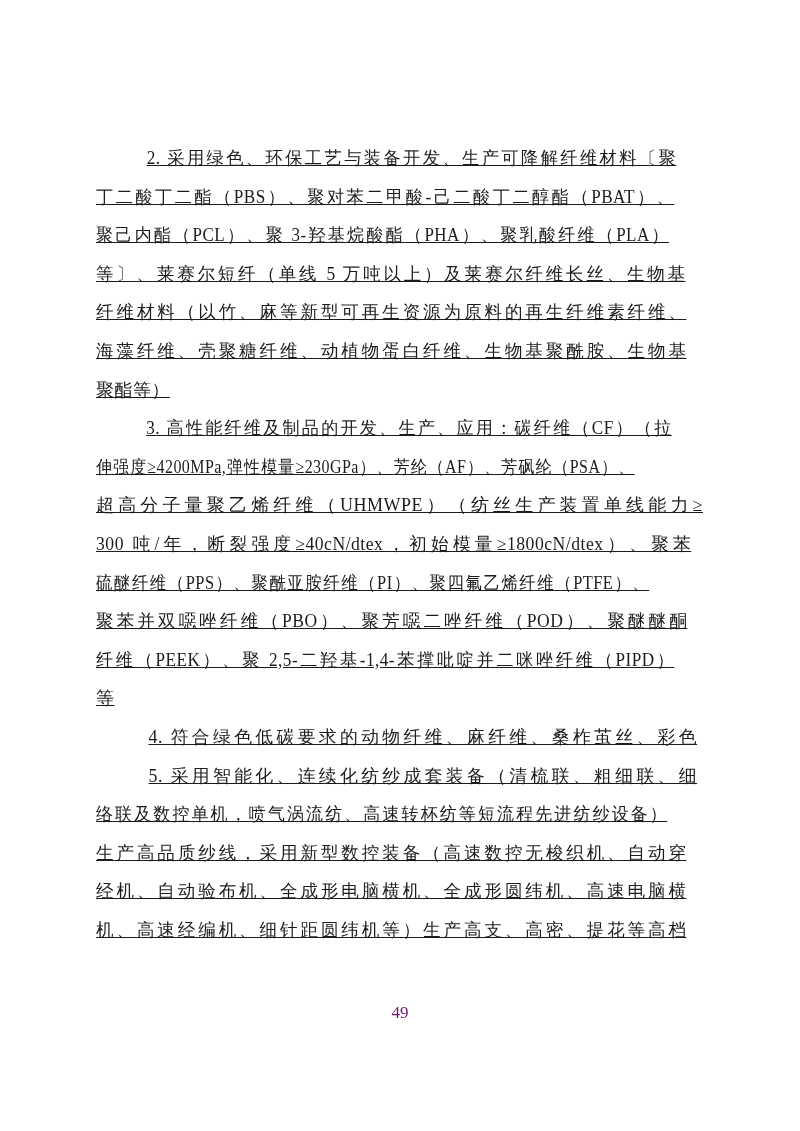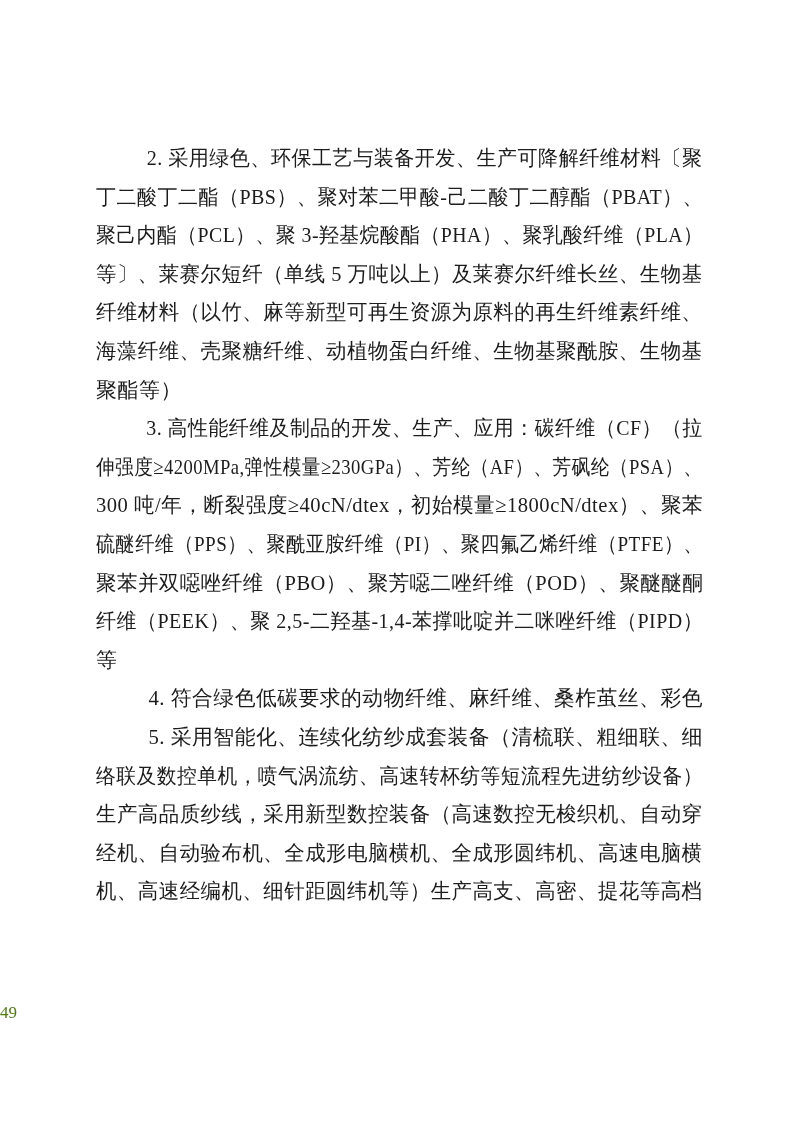--- a/index.html
+++ b/index.html
@@ -18,22 +18,23 @@
   .page {
     position: absolute;
     inset: 0;
     background: #ffffff;
   }
   .text-block {
     position: absolute;
     left: 96px;
     top: 139px;
     width: 607px;
-    font-size: 21px;
+    font-size: 18px;
     letter-spacing: 0.5px;
+    text-decoration: underline;
   }
   .line {
     height: 38.6px;
     line-height: 38.6px;
     white-space: nowrap;
     overflow: visible;
   }
   .line.full {
     text-align: justify;
     text-align-last: justify;
@@ -44,41 +45,42 @@
     text-align-last: left;
   }
   .line.indent {
     padding-left: 53px;
   }
   .page-number {
     position: absolute;
     top: 1001px;
     left: 0;
     width: 100%;
-    text-align: left;
+    text-align: center;
     font-size: 17px;
     line-height: 24px;
-    color: #4d7c0f;
+    color: #701a75;
   }
 </style>
 </head>
 <body>
 
 <div class="page">
 
   <div class="text-block">
     <div class="line full indent" style="transform: scaleX(0.955906); transform-origin: 0px 50%;">2. 采用绿色、环保工艺与装备开发、生产可降解纤维材料〔聚</div>
     <div class="line full" style="transform: scaleX(0.952904); transform-origin: 0px 50%;">丁二酸丁二酯（PBS）、聚对苯二甲酸-己二酸丁二醇酯（PBAT）、</div>
     <div class="line full" style="transform: scaleX(0.944012); transform-origin: 0px 50%;">聚己内酯（PCL）、聚 3-羟基烷酸酯（PHA）、聚乳酸纤维（PLA）</div>
     <div class="line full" style="transform: scaleX(0.9712); transform-origin: 0px 50%;">等〕、莱赛尔短纤（单线 5 万吨以上）及莱赛尔纤维长丝、生物基</div>
     <div class="line full" style="transform: scaleX(0.972756); transform-origin: 0px 50%;">纤维材料（以竹、麻等新型可再生资源为原料的再生纤维素纤维、</div>
     <div class="line full" style="transform: scaleX(0.972756); transform-origin: 0px 50%;">海藻纤维、壳聚糖纤维、动植物蛋白纤维、生物基聚酰胺、生物基</div>
     <div class="line short">聚酯等）</div>
     <div class="line full indent" style="transform: scaleX(0.948438); transform-origin: 0px 50%;">3. 高性能纤维及制品的开发、生产、应用：碳纤维（CF）（拉</div>
     <div class="line full" style="transform: scaleX(0.887427); transform-origin: 0px 50%;">伸强度≥4200MPa,弹性模量≥230GPa）、芳纶（AF）、芳砜纶（PSA）、</div>
+    <div class="line full">超高分子量聚乙烯纤维（UHMWPE）（纺丝生产装置单线能力≥</div>
     <div class="line full" style="transform: scaleX(0.980614); transform-origin: 0px 50%;">300 吨/年，断裂强度≥40cN/dtex，初始模量≥1800cN/dtex）、聚苯</div>
     <div class="line full" style="transform: scaleX(0.911411); transform-origin: 0px 50%;">硫醚纤维（PPS）、聚酰亚胺纤维（PI）、聚四氟乙烯纤维（PTFE）、</div>
     <div class="line full" style="transform: scaleX(0.974318); transform-origin: 0px 50%;">聚苯并双噁唑纤维（PBO）、聚芳噁二唑纤维（POD）、聚醚醚酮</div>
     <div class="line full" style="transform: scaleX(0.952904); transform-origin: 0px 50%;">纤维（PEEK）、聚 2,5-二羟基-1,4-苯撑吡啶并二咪唑纤维（PIPD）</div>
     <div class="line short">等</div>
     <div class="line full indent" style="transform: scaleX(0.990212); transform-origin: 0px 50%;">4. 符合绿色低碳要求的动物纤维、麻纤维、桑柞茧丝、彩色</div>
     <div class="line full indent" style="transform: scaleX(0.990212); transform-origin: 0px 50%;">5. 采用智能化、连续化纺纱成套装备（清梳联、粗细联、细</div>
     <div class="line full" style="transform: scaleX(0.941085); transform-origin: 0px 50%;">络联及数控单机，喷气涡流纺、高速转杯纺等短流程先进纺纱设备）</div>
     <div class="line full" style="transform: scaleX(0.972756); transform-origin: 0px 50%;">生产高品质纱线，采用新型数控装备（高速数控无梭织机、自动穿</div>
     <div class="line full" style="transform: scaleX(0.972756); transform-origin: 0px 50%;">经机、自动验布机、全成形电脑横机、全成形圆纬机、高速电脑横</div>

